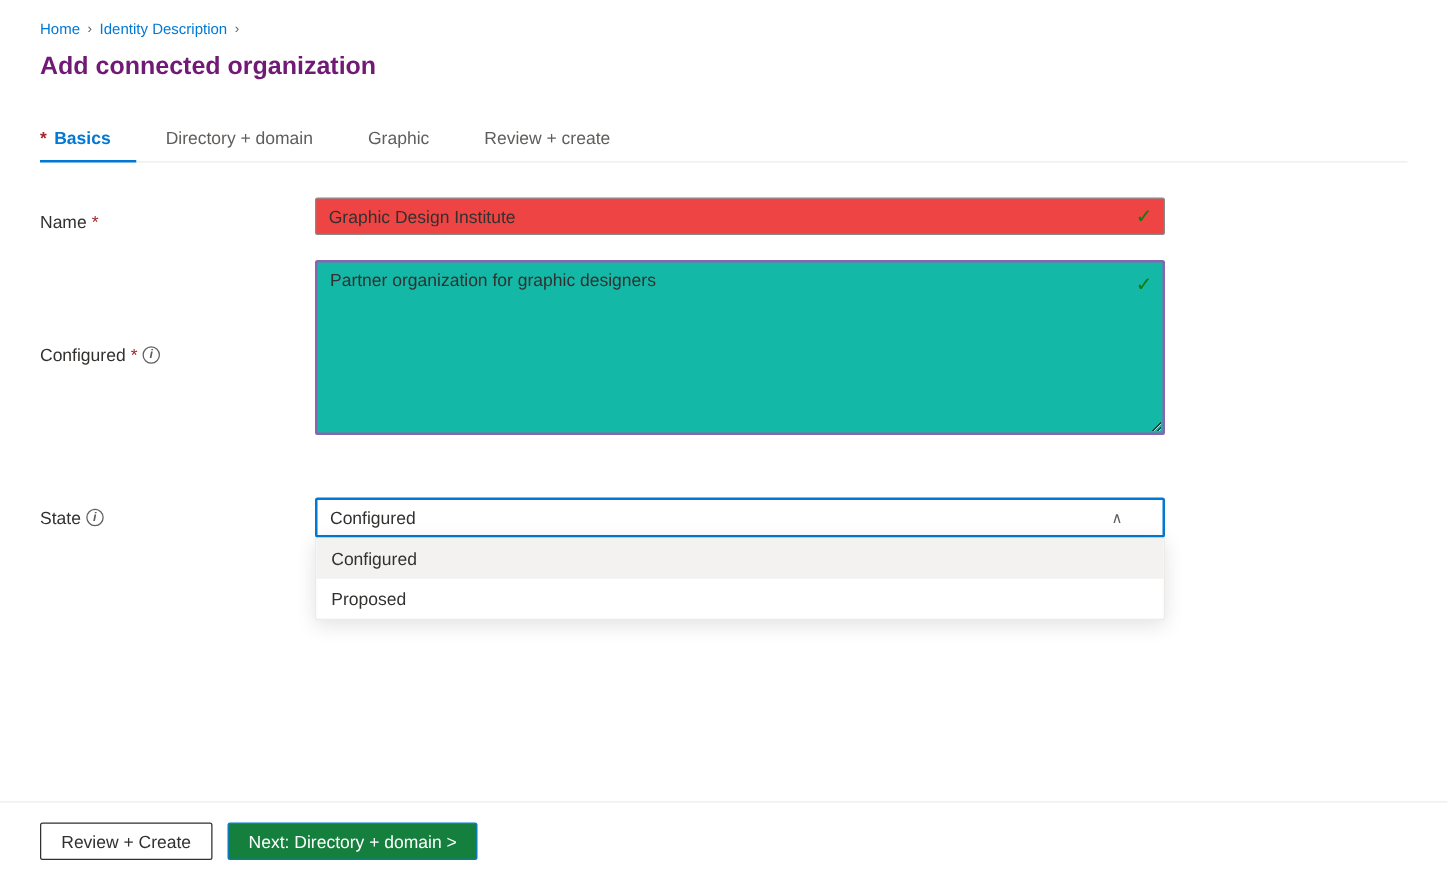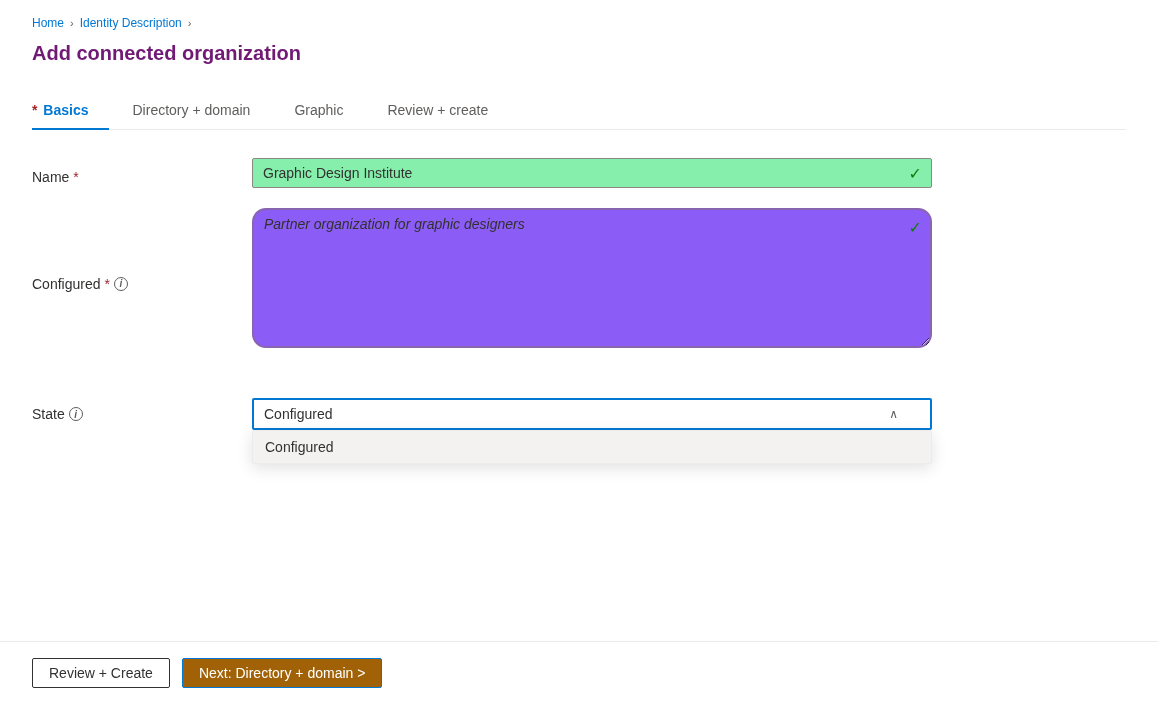--- a/index.html
+++ b/index.html
@@ -122,40 +122,39 @@
     }
 
     .form-input {
       width: 100%;
       padding: 6px 32px 6px 10px;
       font-size: 14px;
       border: 1px solid #8a8886;
       border-radius: 2px;
       outline: none;
       color: #323130;
-      background: #86efac;
+      background: #ef4444;
     }
 
     .form-input.has-value {
       border-color: #8a8886;
     }
 
     .form-textarea {
       width: 100%;
       padding: 6px 32px 6px 10px;
       font-size: 14px;
       border: 2px solid #8964b0;
-      border-radius: 14px;
+      border-radius: 2px;
       outline: none;
       color: #323130;
-      background: #8b5cf6;
+      background: #14b8a6;
       resize: vertical;
       min-height: 140px;
       font-family: inherit;
-      font-style: italic;
     }
 
     .check-icon {
       position: absolute;
       right: 10px;
       top: 50%;
       transform: translateY(-50%);
       color: #107c10;
       font-size: 16px;
     }
@@ -246,21 +245,21 @@
       color: #323130;
       border-radius: 2px;
       cursor: pointer;
       font-family: inherit;
     }
 
     .btn-primary {
       padding: 6px 16px;
       font-size: 14px;
       border: 1px solid #0078d4;
-      background: #a16207;
+      background: #15803d;
       color: #fff;
       border-radius: 2px;
       cursor: pointer;
       font-family: inherit;
     }
   </style>
 </head>
 <body>
 
 <div class="page-wrapper">
@@ -321,20 +320,21 @@
           <span>State</span>
           <span class="info-icon">i</span>
         </div>
         <div class="dropdown-wrapper">
           <div class="dropdown-trigger">
             <span>Configured</span>
             <span class="dropdown-chevron">∧</span>
           </div>
           <div class="dropdown-menu">
             <div class="dropdown-option selected-option">Configured</div>
+            <div class="dropdown-option">Proposed</div>
           </div>
         </div>
       </div>
 
     </div>
   </div>
 
   <div class="footer">
     <button class="btn-secondary">Review + Create</button>
     <button class="btn-primary">Next: Directory + domain &gt;</button>

